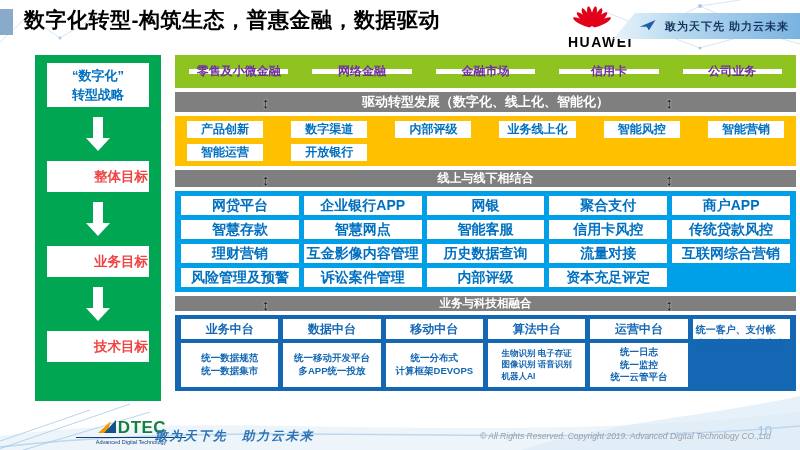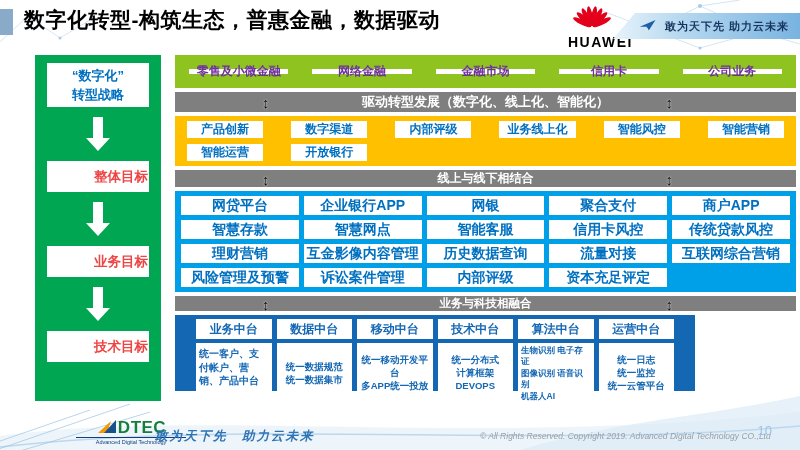--- a/index.html
+++ b/index.html
@@ -55,23 +55,23 @@
               column-gap:28px; row-gap:6px; padding:5px 12px; }
   .cap-cell { background:#fff; display:flex; align-items:center; justify-content:center;
               font-size:12px; font-weight:bold; color:#0070c0; white-space:nowrap; }
 
   .app-grid { position:absolute; left:175px; top:191px; width:621px; height:101px; background:#00a0e9;
               display:grid; grid-template-columns:repeat(5,1fr); grid-template-rows:repeat(4,1fr);
               gap:5px; padding:5px 6px; }
   .app-cell { background:#fff; display:flex; align-items:center; justify-content:center;
               font-size:14px; font-weight:bold; color:#0070c0; white-space:nowrap; }
 
-  .plat-grid { position:absolute; left:175px; top:315px; width:520px; height:76px; background:#1467b3;
+  .plat-grid { position:absolute; left:175px; top:315px; width:621px; height:76px; background:#1467b3;
                display:grid; grid-template-columns:repeat(6,1fr); grid-template-rows:20px 1fr;
-               column-gap:5px; row-gap:4px; padding:4px 21px; }
+               column-gap:5px; row-gap:4px; padding:4px 6px; }
   .plat-head { background:#fff; display:flex; align-items:center; justify-content:center;
                font-size:12px; font-weight:bold; color:#1467b3; white-space:nowrap; }
   .plat-detail { background:#fff; display:flex; align-items:center; justify-content:center; text-align:center;
                  font-size:9.5px; font-weight:bold; color:#1467b3; line-height:1.35; white-space:pre-line;
                  padding:2px 3px; }
   .plat-detail.wrap { white-space:normal; text-align:left; align-items:flex-start; padding-top:4px; font-size:10px; }
   .plat-detail.tiny { font-size:8.5px; text-align:left; white-space:pre-line; }
 
   
   .adtec { position:absolute; left:76px; top:419px; width:110px; text-align:center; }
@@ -209,21 +209,20 @@
   <div class="gray-bar" id="bar-bt">
     <span class="updown l">↕</span>
     <span>业务与科技相融合</span>
     <span class="updown r">↕</span>
   </div>
 
   <div class="plat-grid">
     <div class="plat-head">业务中台</div>
     <div class="plat-head">数据中台</div>
     <div class="plat-head">移动中台</div>
-    <div class="plat-head">技术中台</div>
     <div class="plat-head">算法中台</div>
     <div class="plat-head">运营中台</div>
     <div class="plat-detail wrap">统一客户、支付帐户、营销、产品中台</div>
     <div class="plat-detail">统一数据规范
 统一数据集市</div>
     <div class="plat-detail">统一移动开发平台
 多APP统一投放</div>
     <div class="plat-detail">统一分布式
 计算框架DEVOPS</div>
     <div class="plat-detail tiny">生物识别 电子存证

